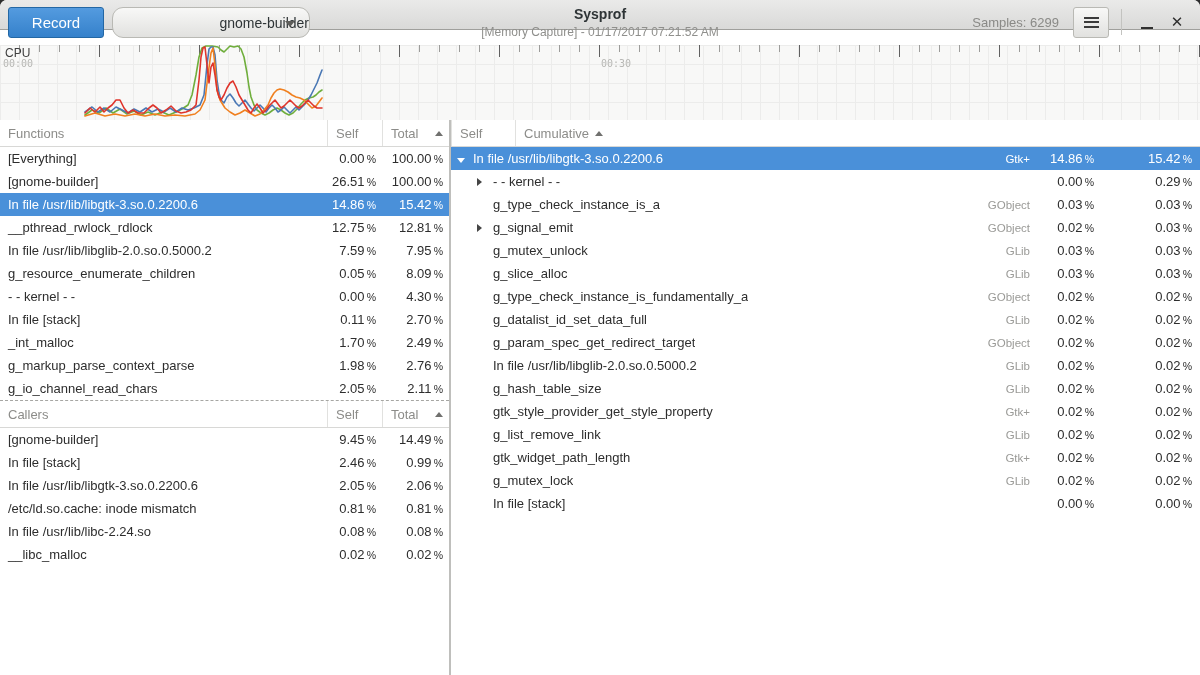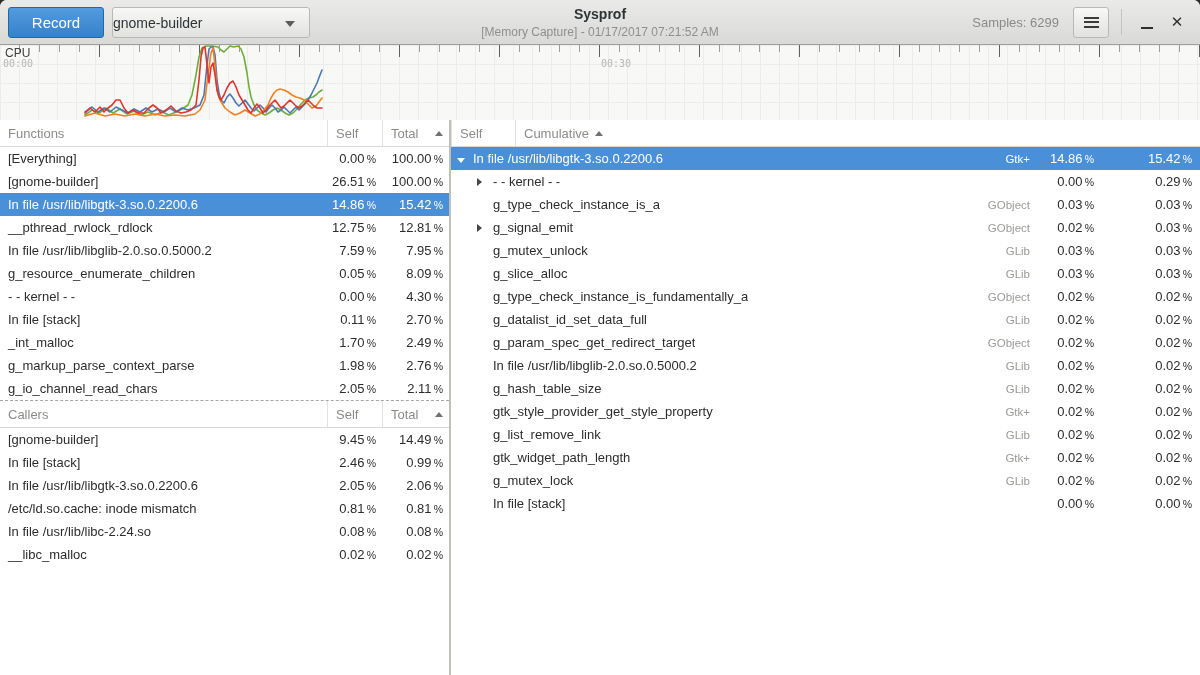--- a/index.html
+++ b/index.html
@@ -1,27 +1,27 @@
 <!DOCTYPE html>
 <html><head>
 <meta charset="utf-8">
 <style>
   * { margin:0; padding:0; box-sizing:border-box; }
   html,body { width:1200px; height:675px; background:#2d2d2d; font-family:"Liberation Sans", sans-serif; }
   .window { position:relative; width:1200px; height:675px; background:#fff; overflow:hidden; border-radius:7px 7px 0 0; }
 
   
-  .titlebar { position:absolute; top:0; left:0; width:1200px; height:45px;
+  .titlebar { position:absolute; top:0; left:0; width:1200px; height:30px;
     background:linear-gradient(#eaeae9,#d9d9d8); border-bottom:1px solid #9f9f9c; }
   .btn-record { position:absolute; left:8px; top:7px; width:96px; height:31px;
     background:linear-gradient(#549bdf,#3581cb); border:1px solid #2367a4; border-radius:3px;
     color:#fff; font-size:15px; font-family:inherit; cursor:pointer; }
   .btn-proc { position:absolute; left:112px; top:7px; width:198px; height:31px;
-    background:linear-gradient(#f8f8f7,#e1e1df); border:1px solid #b9b9b4; border-radius:3px;
-    color:#2e3436; font-size:14px; font-family:inherit; text-align:left; cursor:pointer; }
+    background:linear-gradient(#f8f8f7,#e1e1df); border:1px solid #b9b9b4; border-radius:11px;
+    color:#2e3436; font-size:14px; font-family:inherit; text-align:right; cursor:pointer; }
   .caret { position:absolute; right:14px; top:13px; width:0; height:0;
     border-left:5px solid transparent; border-right:5px solid transparent; border-top:6px solid #5d5d5a; }
   .titles { position:absolute; left:400px; right:400px; top:4px; text-align:center; }
   .title { font-size:14px; font-weight:bold; color:#2e3436; line-height:20px; }
   .subtitle { font-size:12px; color:#8f8f8c; line-height:16px; }
   .tb-right { position:absolute; right:8px; top:0; height:44px; display:flex; align-items:center; }
   .samples { font-size:13px; color:#8a8a87; margin-right:14px; }
   .btn-menu { width:36px; height:31px; background:linear-gradient(#f8f8f7,#e1e1df);
     border:1px solid #b9b9b4; border-radius:3px; cursor:pointer; display:flex; align-items:center; justify-content:center; }
   .hamburger { display:inline-block; width:15px; height:11px;

